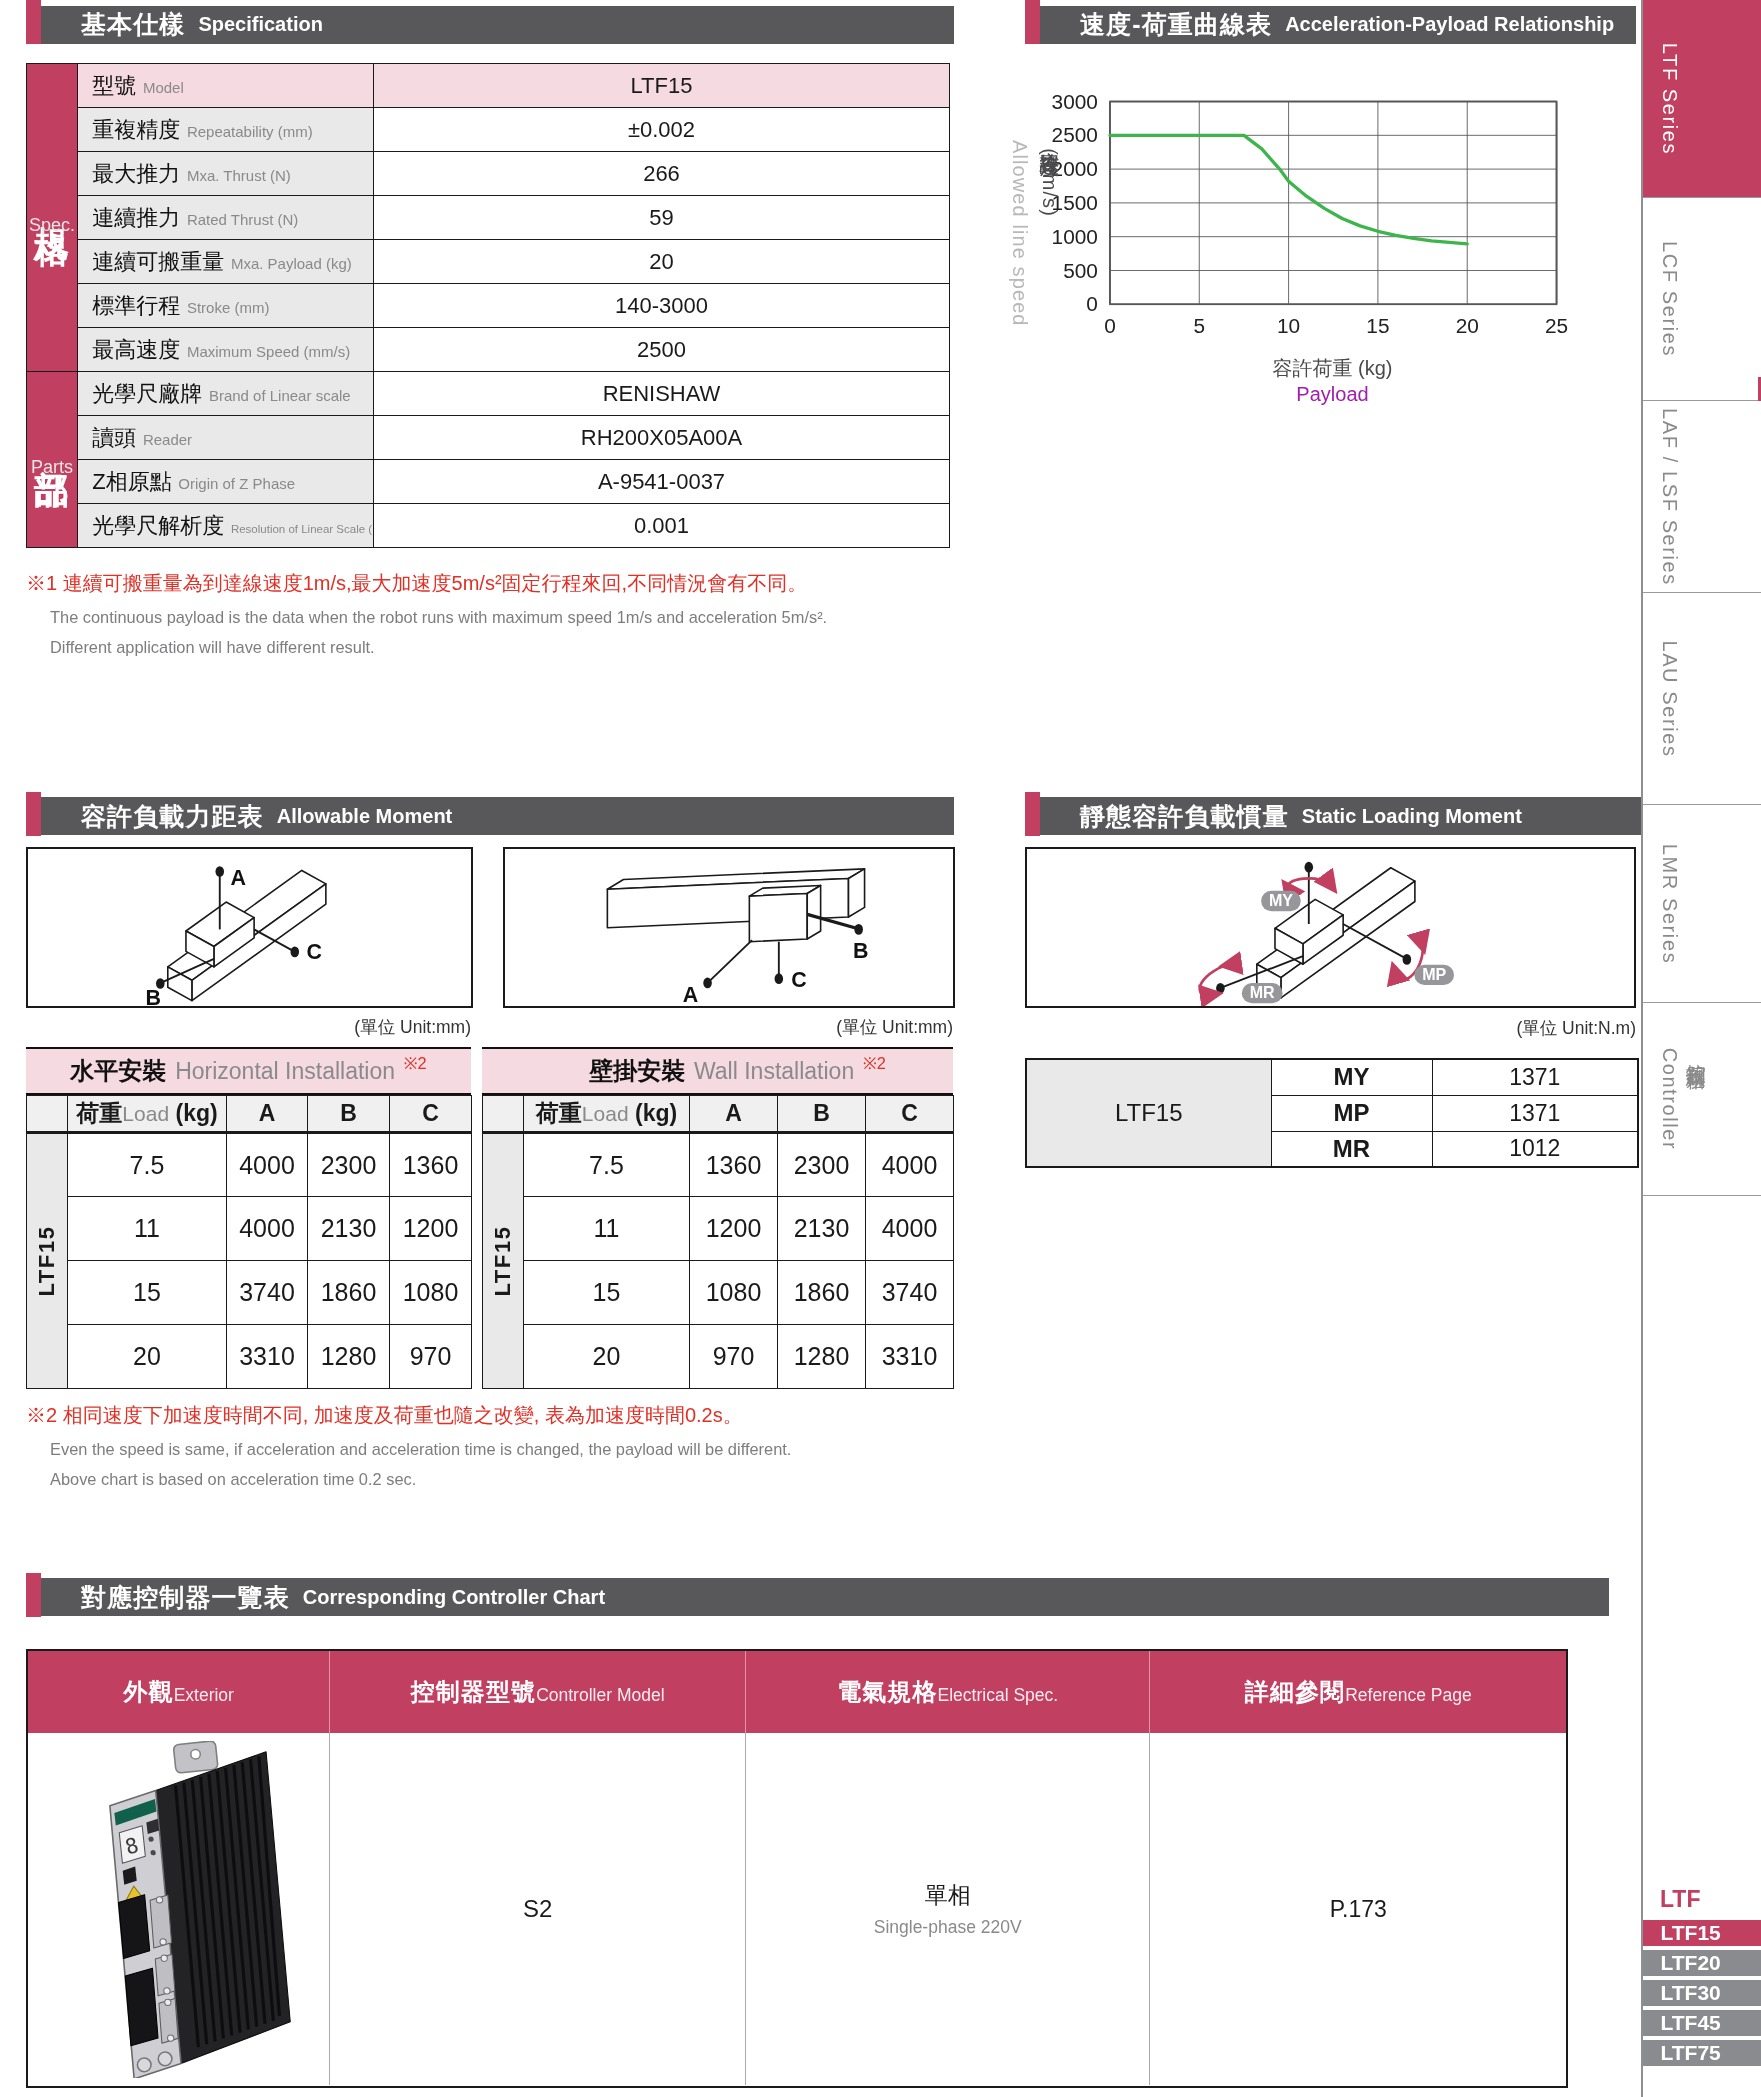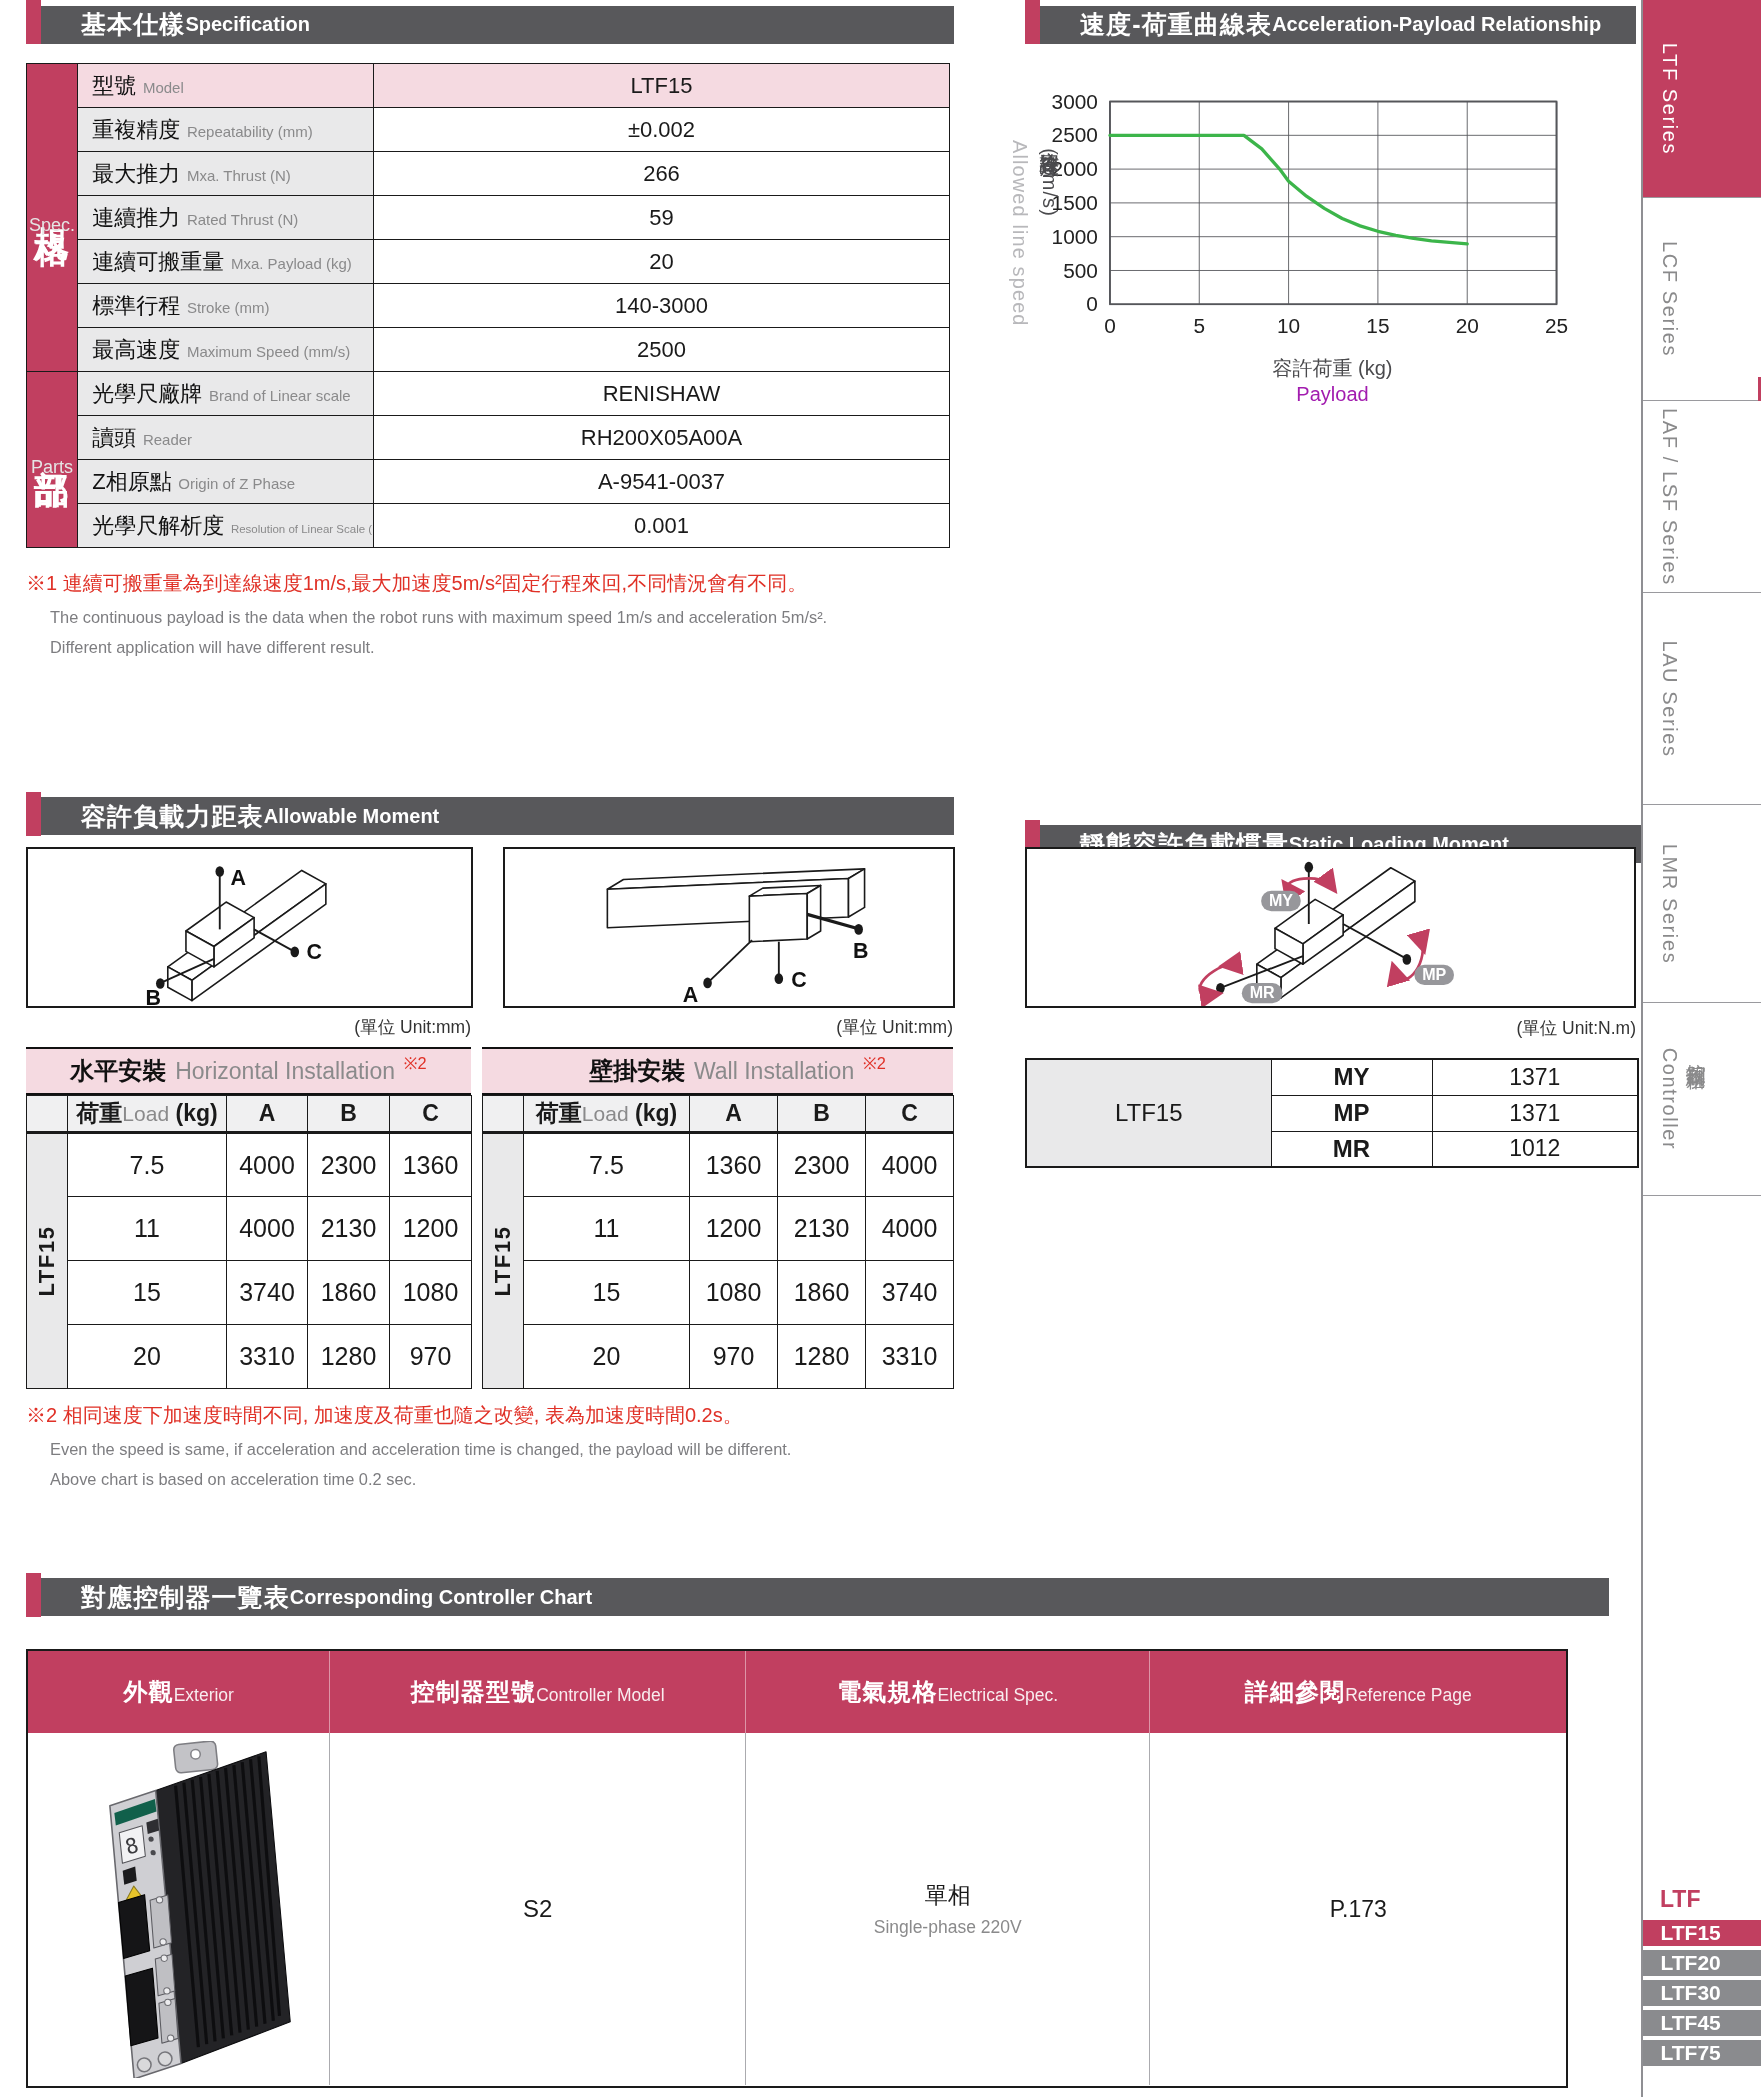--- a/index.html
+++ b/index.html
@@ -7,27 +7,27 @@
     --red:#E03127; --tabgray:#8A8B8E; --green:#3CB54A;
   }
   *{box-sizing:border-box;margin:0;padding:0;}
   html,body{background:#fff;}
   body{width:1762px;height:2097px;font-family:"Liberation Sans",sans-serif;color:#1a1a1a;}
   .page{position:relative;width:1762px;height:2097px;background:#fff;overflow:hidden;}
 
   
   .sec-h{position:absolute;height:38px;background:var(--bar);}
   .sec-h .notch{position:absolute;left:0;top:-5.5px;height:44px;width:15.3px;background:var(--accent);}
-  .sec-h .ht{position:absolute;left:55px;top:0;height:38px;display:flex;align-items:center;white-space:nowrap;}
+  .sec-h .ht{position:absolute;left:55px;top:0;height:38px;display:flex;align-items:center;gap:13px;white-space:nowrap;}
   .ht .zh{font-size:25px;font-weight:bold;color:#fff;letter-spacing:1.1px;}
   .ht .en{font-size:20px;font-weight:bold;color:#fff;}
   #h1{left:26px;top:5.5px;width:928px;}
   #h2{left:1025px;top:5.5px;width:611px;}
   #h3{left:26px;top:797px;width:928px;}
-  #h4{left:1025px;top:825px;width:630px;}
+  #h4{left:1025px;top:797px;width:630px;}
   #h5{left:26px;top:1578px;width:1583px;}
 
   
   .spec-table{position:absolute;left:26px;top:63px;width:923px;border-collapse:collapse;table-layout:fixed;}
   .spec-table td{border:1.6px solid #1a1a1a;vertical-align:middle;}
   .spec-table tr{height:44px;}
   .group-cell{background:var(--accent);text-align:center;}
   .group-zh{writing-mode:vertical-rl;text-orientation:upright;margin:0 auto;font-size:35px;font-weight:bold;color:#fff;letter-spacing:5.5px;line-height:1;}
   .group-en{font-size:18px;color:#e5e5e5;margin-top:4.4px;}
   .label-cell{background:var(--cellgray);padding-left:14.3px;white-space:nowrap;overflow:hidden;}

